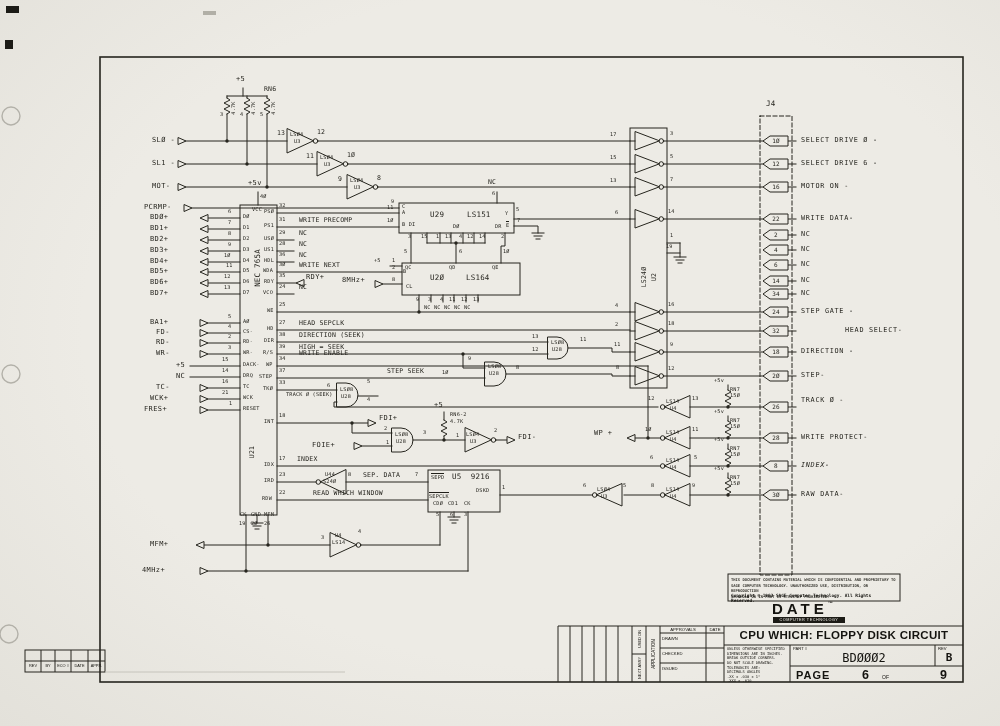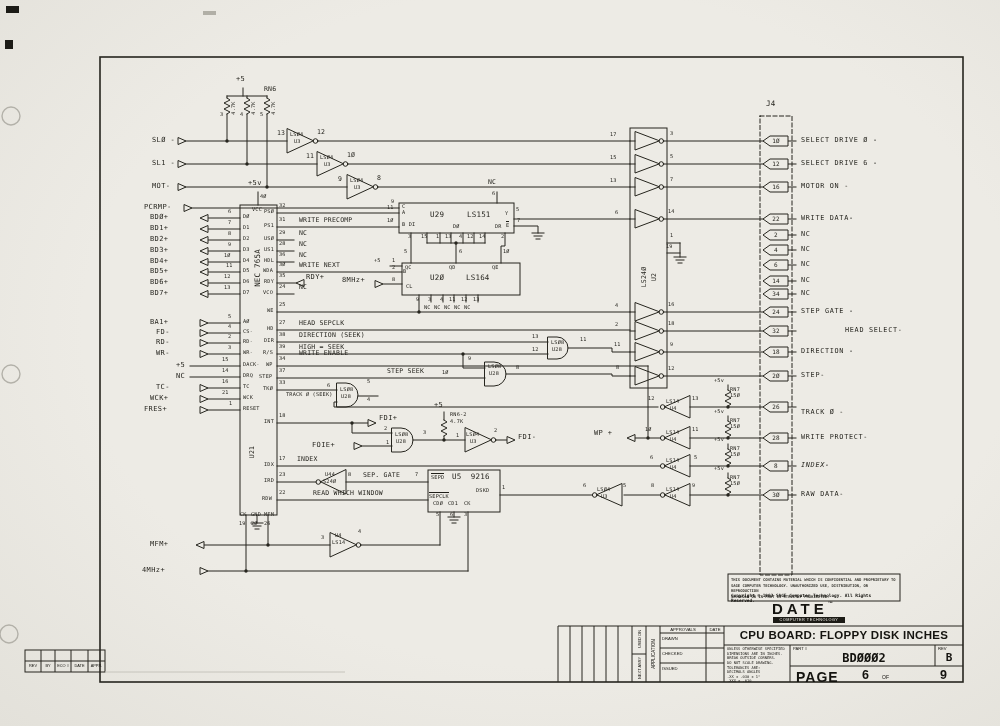--- a/index.html
+++ b/index.html
@@ -330,21 +330,21 @@
       <span class="lab" style="left: 299px; top: 262px;">WRITE NEXT</span>
       <span class="lab sig" style="left: 306px; top: 274px;">RDY+</span>
       <span class="lab" style="left: 299px; top: 284px;">NC</span>
       <span class="lab" style="left: 299px; top: 302px; margin-top: 48px;">WRITE ENABLE</span>
       <span class="lab" style="left: 299px; top: 320px;">HEAD SEPCLK</span>
       <span class="lab" style="left: 299px; top: 332px;">DIRECTION (SEEK)</span>
       <span class="lab" style="left: 299px; top: 344px;">HIGH = SEEK</span>
       <span class="lab" style="left: 387px; top: 368px;">STEP SEEK</span>
       <span class="lab s5" style="left: 286px; top: 392px;">TRACK Ø (SEEK)</span>
       <span class="lab" style="left: 297px; top: 456px;">INDEX</span>
-      <span class="lab" style="left: 363px; top: 472px;">SEP. GATE</span>
+      <span class="lab" style="left: 363px; top: 472px;">SEP. DATA</span>
       <span class="lab" style="left: 313px; top: 490px;">READ WHICH WINDOW</span>
       <span class="lab s5" style="left: 391px; top: 199px;">9</span>
       <span class="lab s5" style="left: 402px; top: 204px;">C</span>
       <span class="lab s5" style="left: 387px; top: 205px;">11</span>
       <span class="lab s5" style="left: 402px; top: 210px;">A</span>
       <span class="lab s5" style="left: 387px; top: 218px;">1Ø</span>
       <span class="lab s5" style="left: 402px; top: 222px;">B DI</span>
       <span class="lab s7" style="left: 430px; top: 211px;">U29</span>
       <span class="lab s7" style="left: 467px; top: 211px;">LS151</span>
       <span class="lab s5" style="left: 453px; top: 224px;">DØ</span>
@@ -519,56 +519,56 @@
       <span class="lab j4s" style="left: 801px; top: 290px;">NC</span>
       <span class="lab pc" style="left: 776px; top: 312px;">24</span>
       <span class="lab j4s" style="left: 801px; top: 308px;">STEP GATE -</span>
       <span class="lab pc" style="left: 776px; top: 331px;">32</span>
       <span class="lab j4s" style="left: 797px; top: 327px; margin-left: 48px;">HEAD SELECT-</span>
       <span class="lab pc" style="left: 776px; top: 352px;">18</span>
       <span class="lab j4s" style="left: 801px; top: 348px;">DIRECTION -</span>
       <span class="lab pc" style="left: 776px; top: 376px;">2Ø</span>
       <span class="lab j4s" style="left: 801px; top: 372px;">STEP-</span>
       <span class="lab pc" style="left: 776px; top: 407px;">26</span>
-      <span class="lab j4s" style="left: 801px; top: 409px;">TRACK Ø -</span>
+      <span class="lab j4s" style="left: 801px; top: 397px;">TRACK Ø -</span>
       <span class="lab pc" style="left: 776px; top: 438px;">28</span>
       <span class="lab j4s" style="left: 801px; top: 434px;">WRITE PROTECT-</span>
       <span class="lab pc" style="left: 776px; top: 466px;">8</span>
       <span class="lab j4s" style="left: 801px; top: 462px; font-style: italic;">INDEX-</span>
       <span class="lab pc" style="left: 776px; top: 495px;">3Ø</span>
       <span class="lab j4s" style="left: 801px; top: 491px;">RAW DATA-</span>
     </div>
 <div class="lab s7" style="left:766px;top:100px;">J4</div>
 
 <div>
   <div class="tb legal" style="left:731px;top:577px;width:166px;color:#3a3933;">THIS DOCUMENT CONTAINS MATERIAL WHICH IS CONFIDENTIAL AND PROPRIETARY TO
 SAGE COMPUTER TECHNOLOGY. UNAUTHORIZED USE, DISTRIBUTION, OR REPRODUCTION
 IN WHOLE OR IN PART IS STRICTLY PROHIBITED.</div>
   <div class="tb" style="left:731px;top:593px;width:166px;font:4.4px 'DejaVu Sans Mono',monospace;font-weight:bold;">Copyright © 1983 SAGE Computer Technology. All Rights Reserved.</div>
 
   <div class="tb" style="left:772px;top:600px;font-weight:bold;font-size:15px;letter-spacing:4px;"><span>DATE</span><span style="font-size:5px;vertical-align:top;">™</span></div>
   <div class="tb" style="left:773px;top:617px;width:72px;height:6px;background:#1c1b16;color:#edebe5;font-size:3.8px;text-align:center;line-height:6px;letter-spacing:.5px;">COMPUTER TECHNOLOGY</div>
 
-  <div class="tb ctr" style="left:726px;top:629px;width:236px;font-weight:bold;font-size:11.5px;letter-spacing:.3px;">CPU BOARD: FLOPPY DISK INCHES</div>
+  <div class="tb ctr" style="left:726px;top:629px;width:236px;font-weight:bold;font-size:11.5px;letter-spacing:.3px;">CPU WHICH: FLOPPY DISK CIRCUIT</div>
 
   <div class="tb notes" style="left:727px;top:647px;width:61px;">UNLESS OTHERWISE SPECIFIED
 DIMENSIONS ARE IN INCHES.
 BREAK OUTSIDE CORNERS.
 DO NOT SCALE DRAWING.
 TOLERANCES ARE:
 DECIMALS     ANGLES
 .XX ± .030    ± 1°
 .XXX ± .010</div>
 
   <div class="tb" style="left:793px;top:646px;font-size:4.2px;">PART #</div>
   <div class="tb" style="left:938px;top:646px;font-size:4.2px;">REV</div>
-  <div class="tb ctr" style="left:795px;top:651px;width:138px;font-family:'DejaVu Sans Mono',monospace;font-weight:bold;font-size:12px;">BDØØØ2</div>
+  <div class="tb ctr" style="left:795px;top:651px;width:138px;font-family:'DejaVu Sans Mono',monospace;font-weight:normal;font-size:12px;">BDØØØ2</div>
   <div class="tb ctr" style="left:935px;top:651px;width:28px;font-family:'DejaVu Sans Mono',monospace;font-weight:bold;font-size:11px;">B</div>
 
-  <div class="tb" style="left:796px;top:669px;font-weight:bold;font-size:14px;letter-spacing:1px;">PAGE</div>
+  <div class="tb" style="left:796px;top:669px;font-weight:bold;font-size:11px;letter-spacing:1px;">PAGE</div>
   <div class="tb" style="left:862px;top:668px;font-weight:bold;font-size:12.5px;">6</div>
   <div class="tb" style="left:882px;top:674px;font-size:5px;">OF</div>
   <div class="tb" style="left:940px;top:668px;font-weight:bold;font-size:12.5px;">9</div>
 
   <div class="tb ctr" style="left:660px;top:627px;width:46px;font-size:4.3px;">APPROVALS</div>
   <div class="tb ctr" style="left:706px;top:627px;width:18px;font-size:4.3px;">DATE</div>
   <div class="tb" style="left:662px;top:636px;font-size:4.2px;">DRAWN</div>
   <div class="tb" style="left:662px;top:651px;font-size:4.2px;">CHECKED</div>
   <div class="tb" style="left:662px;top:666px;font-size:4.2px;">ISSUED</div>
 

